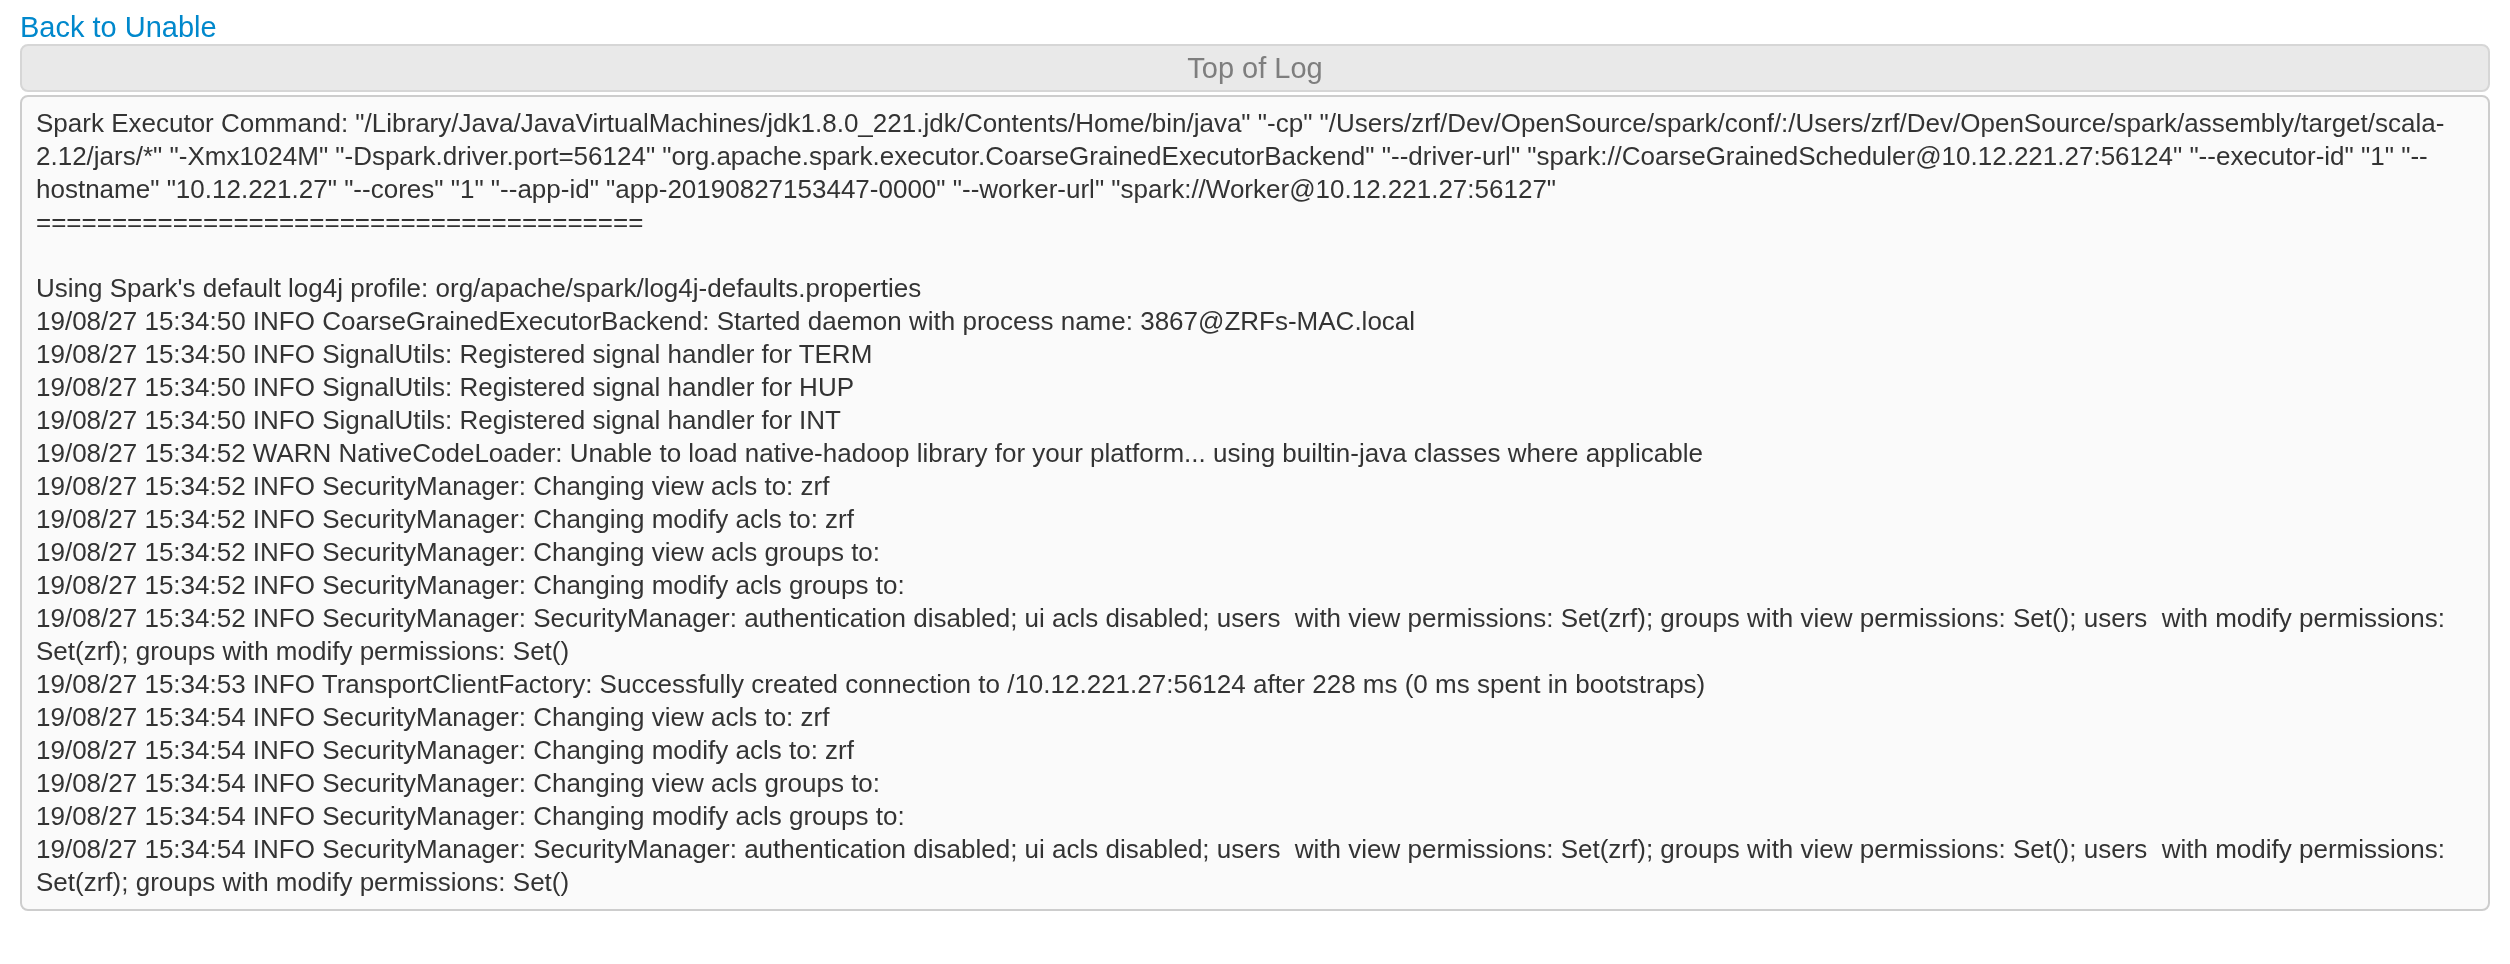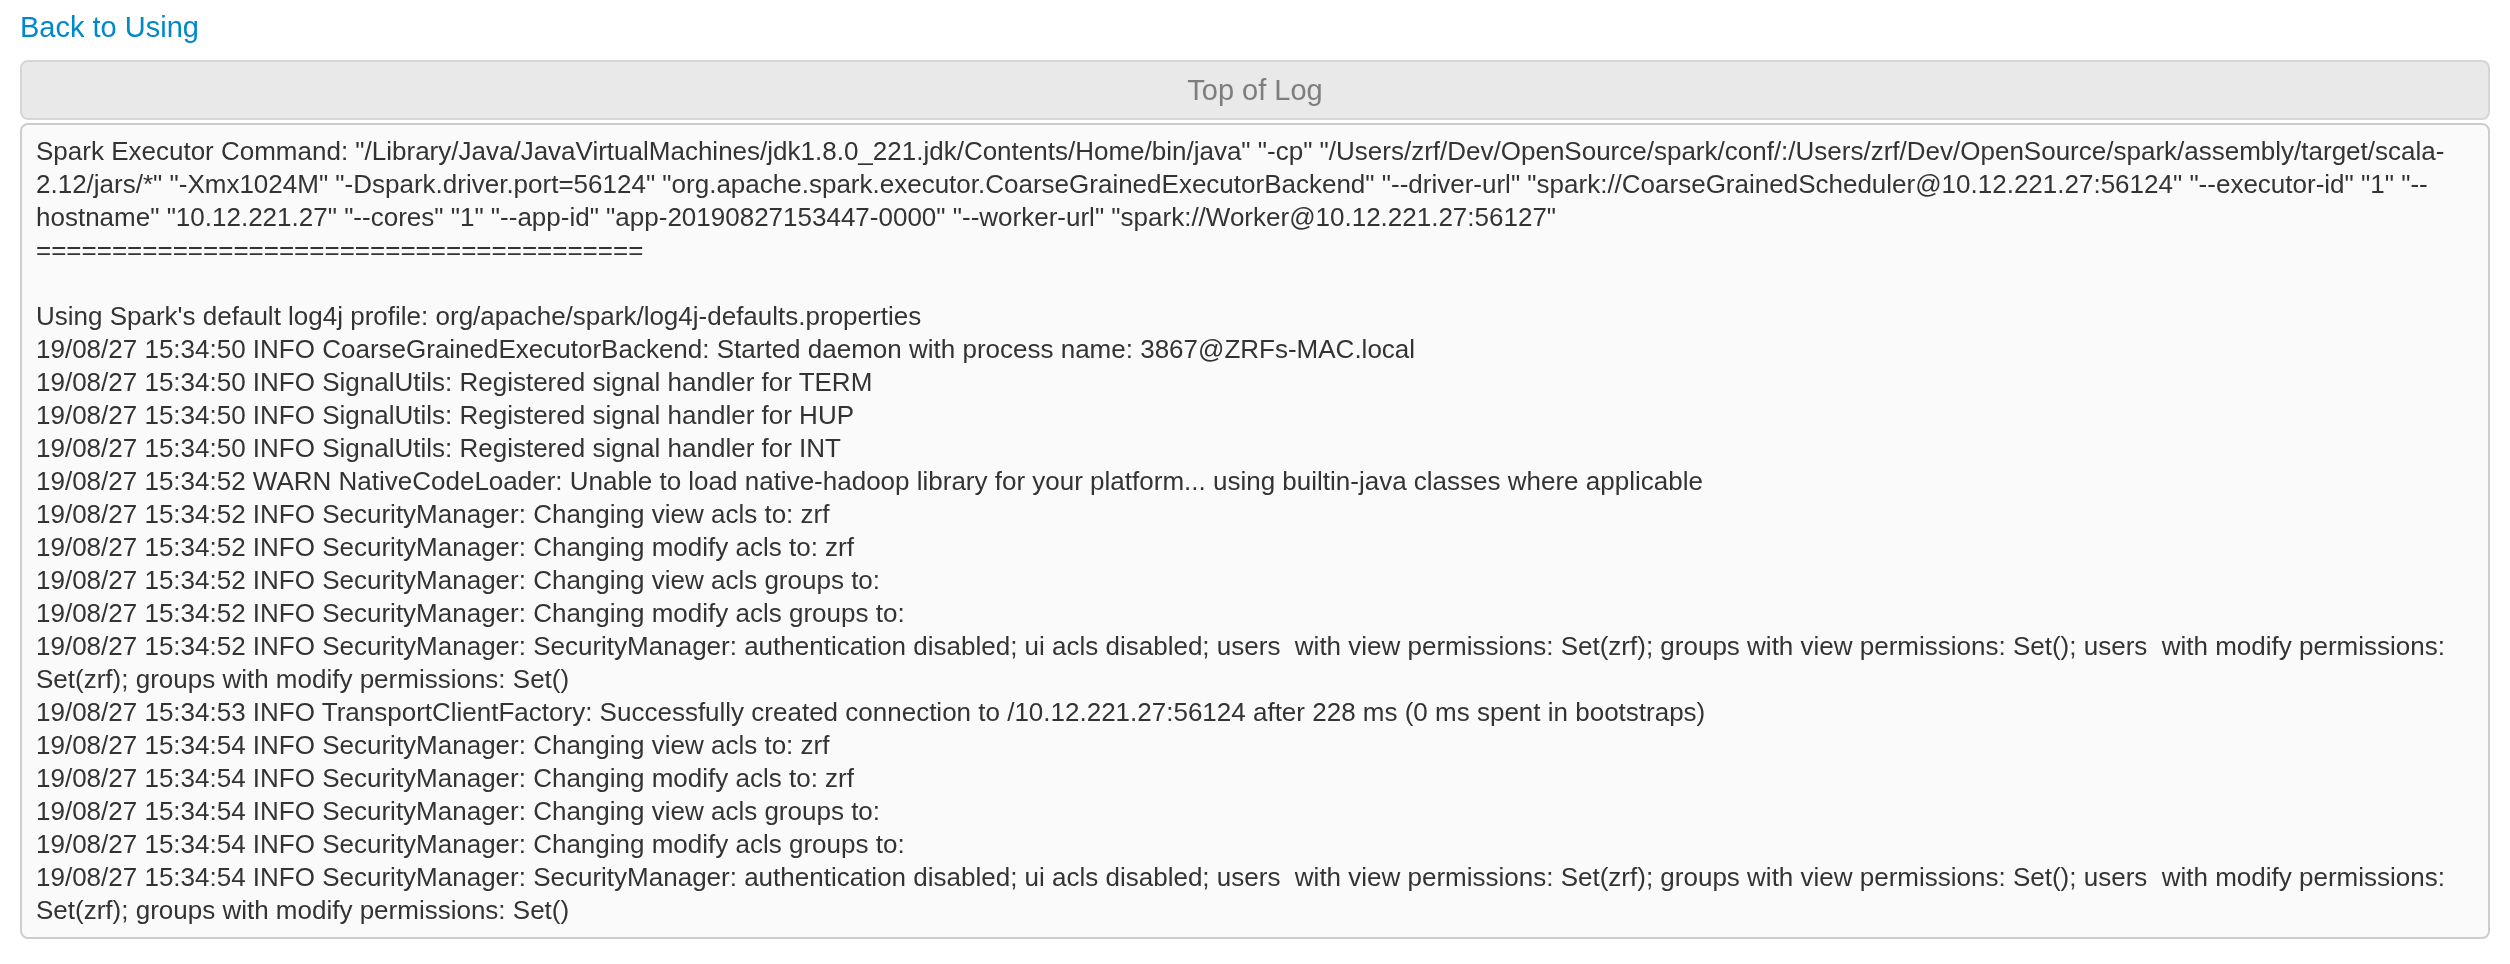--- a/index.html
+++ b/index.html
@@ -41,23 +41,22 @@
   .byte-range {
     margin-top: 22px;
     font-size: 29px;
     line-height: 34px;
     color: var(--heading-text);
   }
   .top-log-btn {
     display: flex;
     align-items: center;
     justify-content: center;
-    margin-top: 16px;
     width: 100%;
-    height: 60px;
+    height: 48px;
     background: var(--button-bg);
     border: 2px solid var(--button-border);
     border-radius: 8px;
     font-family: inherit;
     font-size: 29px;
     color: var(--button-text);
     cursor: default;
   }
   .log-box {
     margin-top: 3px;
@@ -76,21 +75,21 @@
     white-space: pre-wrap;
     overflow-wrap: break-word;
   }
 </style>
 </head>
 <body>
 
 <div class="page">
 
   <div class="back-link-row">
-    <a href="#" class="back-link">Back to Using</a>
+    <a href="#" class="back-link">Back to Unable</a>
   </div>
 
 
   <button type="button" disabled="" class="top-log-btn">Top of Log</button>
 
   <div class="log-box">
     <pre class="log-text">Spark Executor Command: "/Library/Java/JavaVirtualMachines/jdk1.8.0_221.jdk/Contents/Home/bin/java" "-cp" "/Users/zrf/Dev/OpenSource/spark/conf/:/Users/zrf/Dev/OpenSource/spark/assembly/target/scala-2.12/jars/*" "-Xmx1024M" "-Dspark.driver.port=56124" "org.apache.spark.executor.CoarseGrainedExecutorBackend" "--driver-url" "spark://CoarseGrainedScheduler@10.12.221.27:56124" "--executor-id" "1" "--hostname" "10.12.221.27" "--cores" "1" "--app-id" "app-20190827153447-0000" "--worker-url" "spark://Worker@10.12.221.27:56127"
 ========================================
 
 Using Spark's default log4j profile: org/apache/spark/log4j-defaults.properties

